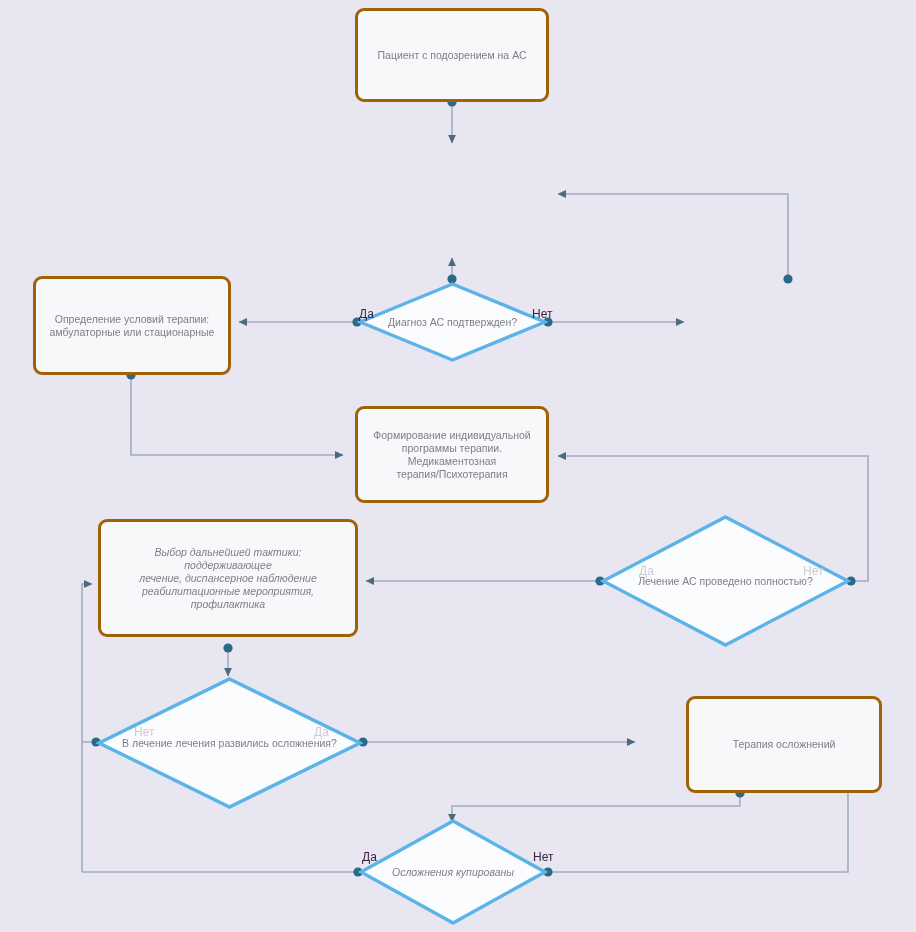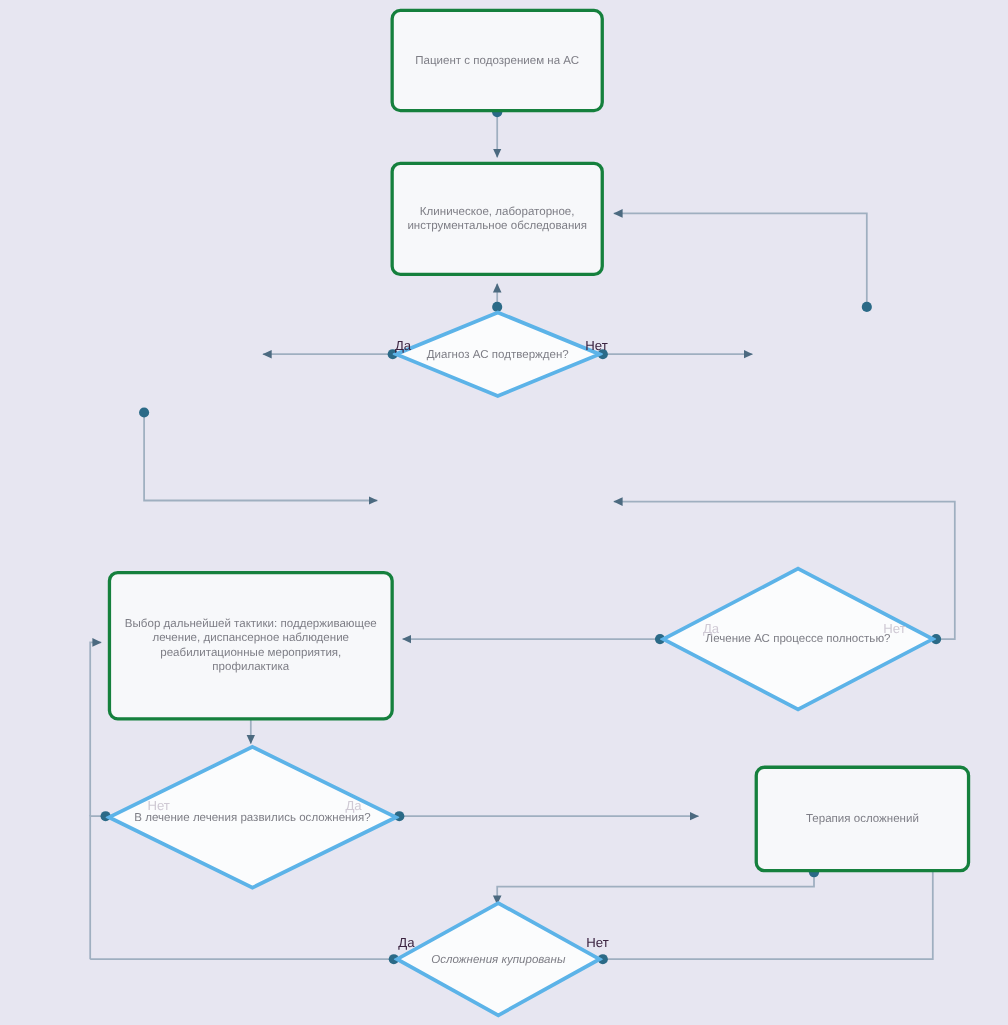--- a/index.html
+++ b/index.html
@@ -28,21 +28,21 @@
   .node {
     position: absolute;
     box-sizing: border-box;
     display: flex;
     align-items: center;
     justify-content: center;
     text-align: center;
   }
   .node.process {
     background: #f7f8fa;
-    border: 3px solid #15803d;
+    border: 3px solid #a16207;
     border-radius: 9px;
   }
   .node.process .label {
     color: #7e7e86;
     font-size: 10.5px;
     line-height: 13px;
     padding: 0 10px;
     white-space: pre-line;
   }
   .diamond-wrap {
@@ -138,29 +138,35 @@
       <circle cx="740" cy="793" r="4.6"></circle>
       <circle cx="358" cy="872" r="4.6"></circle>
       <circle cx="548" cy="872" r="4.6"></circle>
     </g>
   </svg>
 
   <div class="node process" style="left:355px; top:8px; width:194px; height:94px;">
     <span class="label">Пациент с подозрением на АС</span>
   </div>
 
-  <div class="node process" style="left:355px; top:147px; width:194px; height:104px;">
-    <span class="label">Клиническое, лабораторное,
-инструментальное обследования</span>
-  </div>
-
-
-
-
-  <div class="node process" style="left:98px; top:519px; width:260px; height:136px;">
+
+  <div class="node process" style="left:33px; top:276px; width:198px; height:99px;">
+    <span class="label">Определение условий терапии:
+амбулаторные или стационарные</span>
+  </div>
+
+
+  <div class="node process" style="left:355px; top:406px; width:194px; height:97px;">
+    <span class="label">Формирование индивидуальной
+программы терапии.
+Медикаментозная
+терапия/Психотерапия</span>
+  </div>
+
+  <div class="node process" style="left:98px; top:519px; width:260px; height:118px;font-style:italic;">
     <span class="label">Выбор дальнейшей тактики: поддерживающее
 лечение, диспансерное наблюдение
 реабилитационные мероприятия, профилактика</span>
   </div>
 
   <div class="node process" style="left:642px; top:696px; width:196px; height:97px;margin-left:44px;">
     <span class="label">Терапия осложнений</span>
   </div>
 
   <div class="diamond-wrap" style="left:357px; top:281px; width:191px; height:82px;">
@@ -169,21 +175,21 @@
     </svg>
     <div class="diamond-label">Диагноз АС подтвержден?</div>
   </div>
   <div class="branch dark" style="left:359px; top:308px;">Да</div>
   <div class="branch dark" style="left:532px; top:308px;">Нет</div>
 
   <div class="diamond-wrap" style="left:600px; top:514px; width:251px; height:134px;">
     <svg width="251" height="134" viewBox="0 0 251 134">
       <polygon points="125.5,3 248,67 125.5,131 3,67" fill="#fbfcfd" stroke="#5cb3e8" stroke-width="3.4"></polygon>
     </svg>
-    <div class="diamond-label">Лечение АС процессе полностью?</div>
+    <div class="diamond-label">Лечение АС проведено полностью?</div>
   </div>
   <div class="branch light" style="left:639px; top:565px;">Да</div>
   <div class="branch light" style="left:803px; top:565px;">Нет</div>
 
   <div class="diamond-wrap" style="left:96px; top:676px; width:267px; height:134px;">
     <svg width="267" height="134" viewBox="0 0 267 134">
       <polygon points="133.5,3 264,67 133.5,131 3,67" fill="#fbfcfd" stroke="#5cb3e8" stroke-width="3.4"></polygon>
     </svg>
     <div class="diamond-label">В лечение лечения развились осложнения?</div>
   </div>

